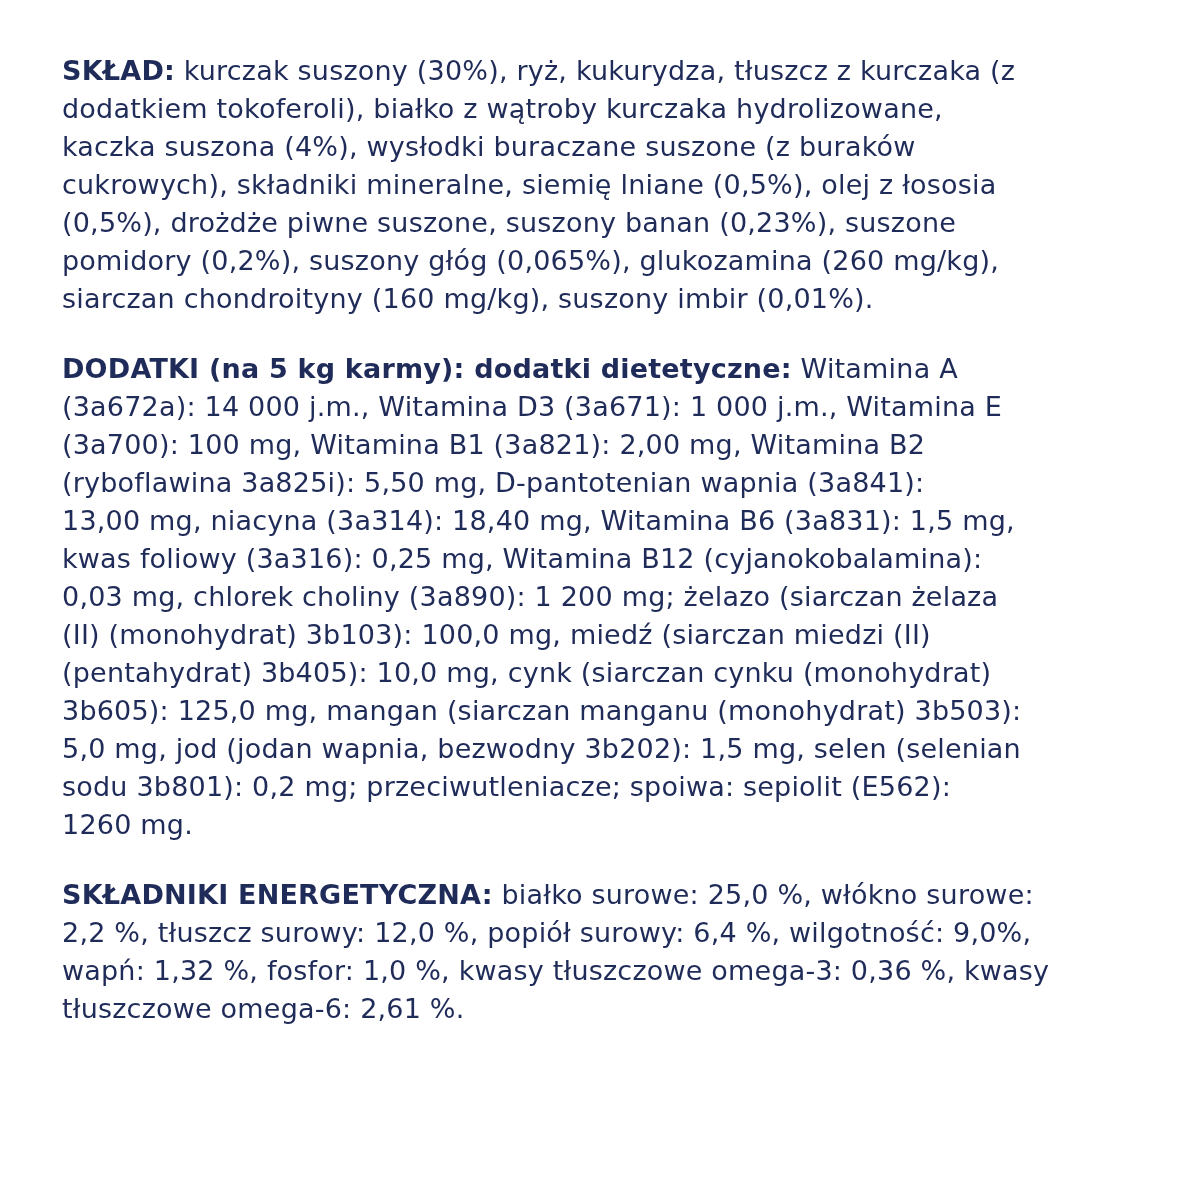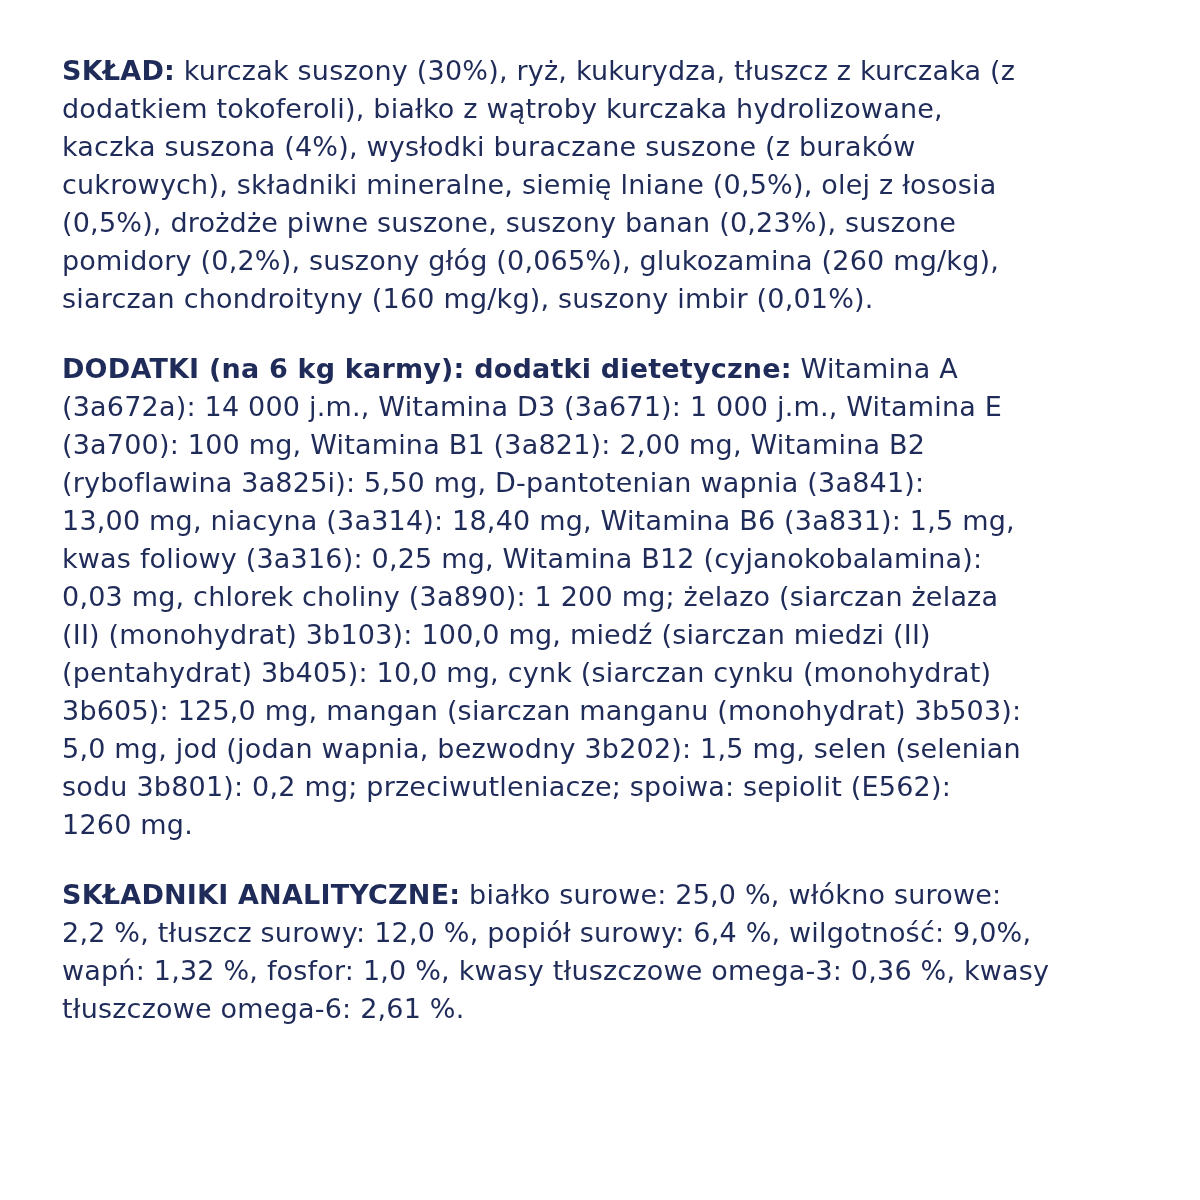--- a/index.html
+++ b/index.html
@@ -43,36 +43,36 @@
     <span class="section-heading">SKŁAD:</span><span class="section-body"> kurczak suszony (30%), ryż, kukurydza, tłuszcz z kurczaka (z
 dodatkiem tokoferoli), białko z wątroby kurczaka hydrolizowane,
 kaczka suszona (4%), wysłodki buraczane suszone (z buraków
 cukrowych), składniki mineralne, siemię lniane (0,5%), olej z łososia
 (0,5%), drożdże piwne suszone, suszony banan (0,23%), suszone
 pomidory (0,2%), suszony głóg (0,065%), glukozamina (260 mg/kg),
 siarczan chondroityny (160 mg/kg), suszony imbir (0,01%).</span>
   </p>
 
   <p class="section">
-    <span class="section-heading">DODATKI (na 6 kg karmy): dodatki dietetyczne:</span><span class="section-body"> Witamina A
+    <span class="section-heading">DODATKI (na 5 kg karmy): dodatki dietetyczne:</span><span class="section-body"> Witamina A
 (3a672a): 14 000 j.m., Witamina D3 (3a671): 1 000 j.m., Witamina E
 (3a700): 100 mg, Witamina B1 (3a821): 2,00 mg, Witamina B2
 (ryboflawina 3a825i): 5,50 mg, D-pantotenian wapnia (3a841):
 13,00 mg, niacyna (3a314): 18,40 mg, Witamina B6 (3a831): 1,5 mg,
 kwas foliowy (3a316): 0,25 mg, Witamina B12 (cyjanokobalamina):
 0,03 mg, chlorek choliny (3a890): 1 200 mg; żelazo (siarczan żelaza
 (II) (monohydrat) 3b103): 100,0 mg, miedź (siarczan miedzi (II)
 (pentahydrat) 3b405): 10,0 mg, cynk (siarczan cynku (monohydrat)
 3b605): 125,0 mg, mangan (siarczan manganu (monohydrat) 3b503):
 5,0 mg, jod (jodan wapnia, bezwodny 3b202): 1,5 mg, selen (selenian
 sodu 3b801): 0,2 mg; przeciwutleniacze; spoiwa: sepiolit (E562):
 1260 mg.</span>
   </p>
 
   <p class="section">
-    <span class="section-heading">SKŁADNIKI ANALITYCZNE:</span><span class="section-body"> białko surowe: 25,0 %, włókno surowe:
+    <span class="section-heading">SKŁADNIKI ENERGETYCZNA:</span><span class="section-body"> białko surowe: 25,0 %, włókno surowe:
 2,2 %, tłuszcz surowy: 12,0 %, popiół surowy: 6,4 %, wilgotność: 9,0%,
 wapń: 1,32 %, fosfor: 1,0 %, kwasy tłuszczowe omega-3: 0,36 %, kwasy
 tłuszczowe omega-6: 2,61 %.</span>
   </p>
 
 
 </div>
 
 </body></html>

